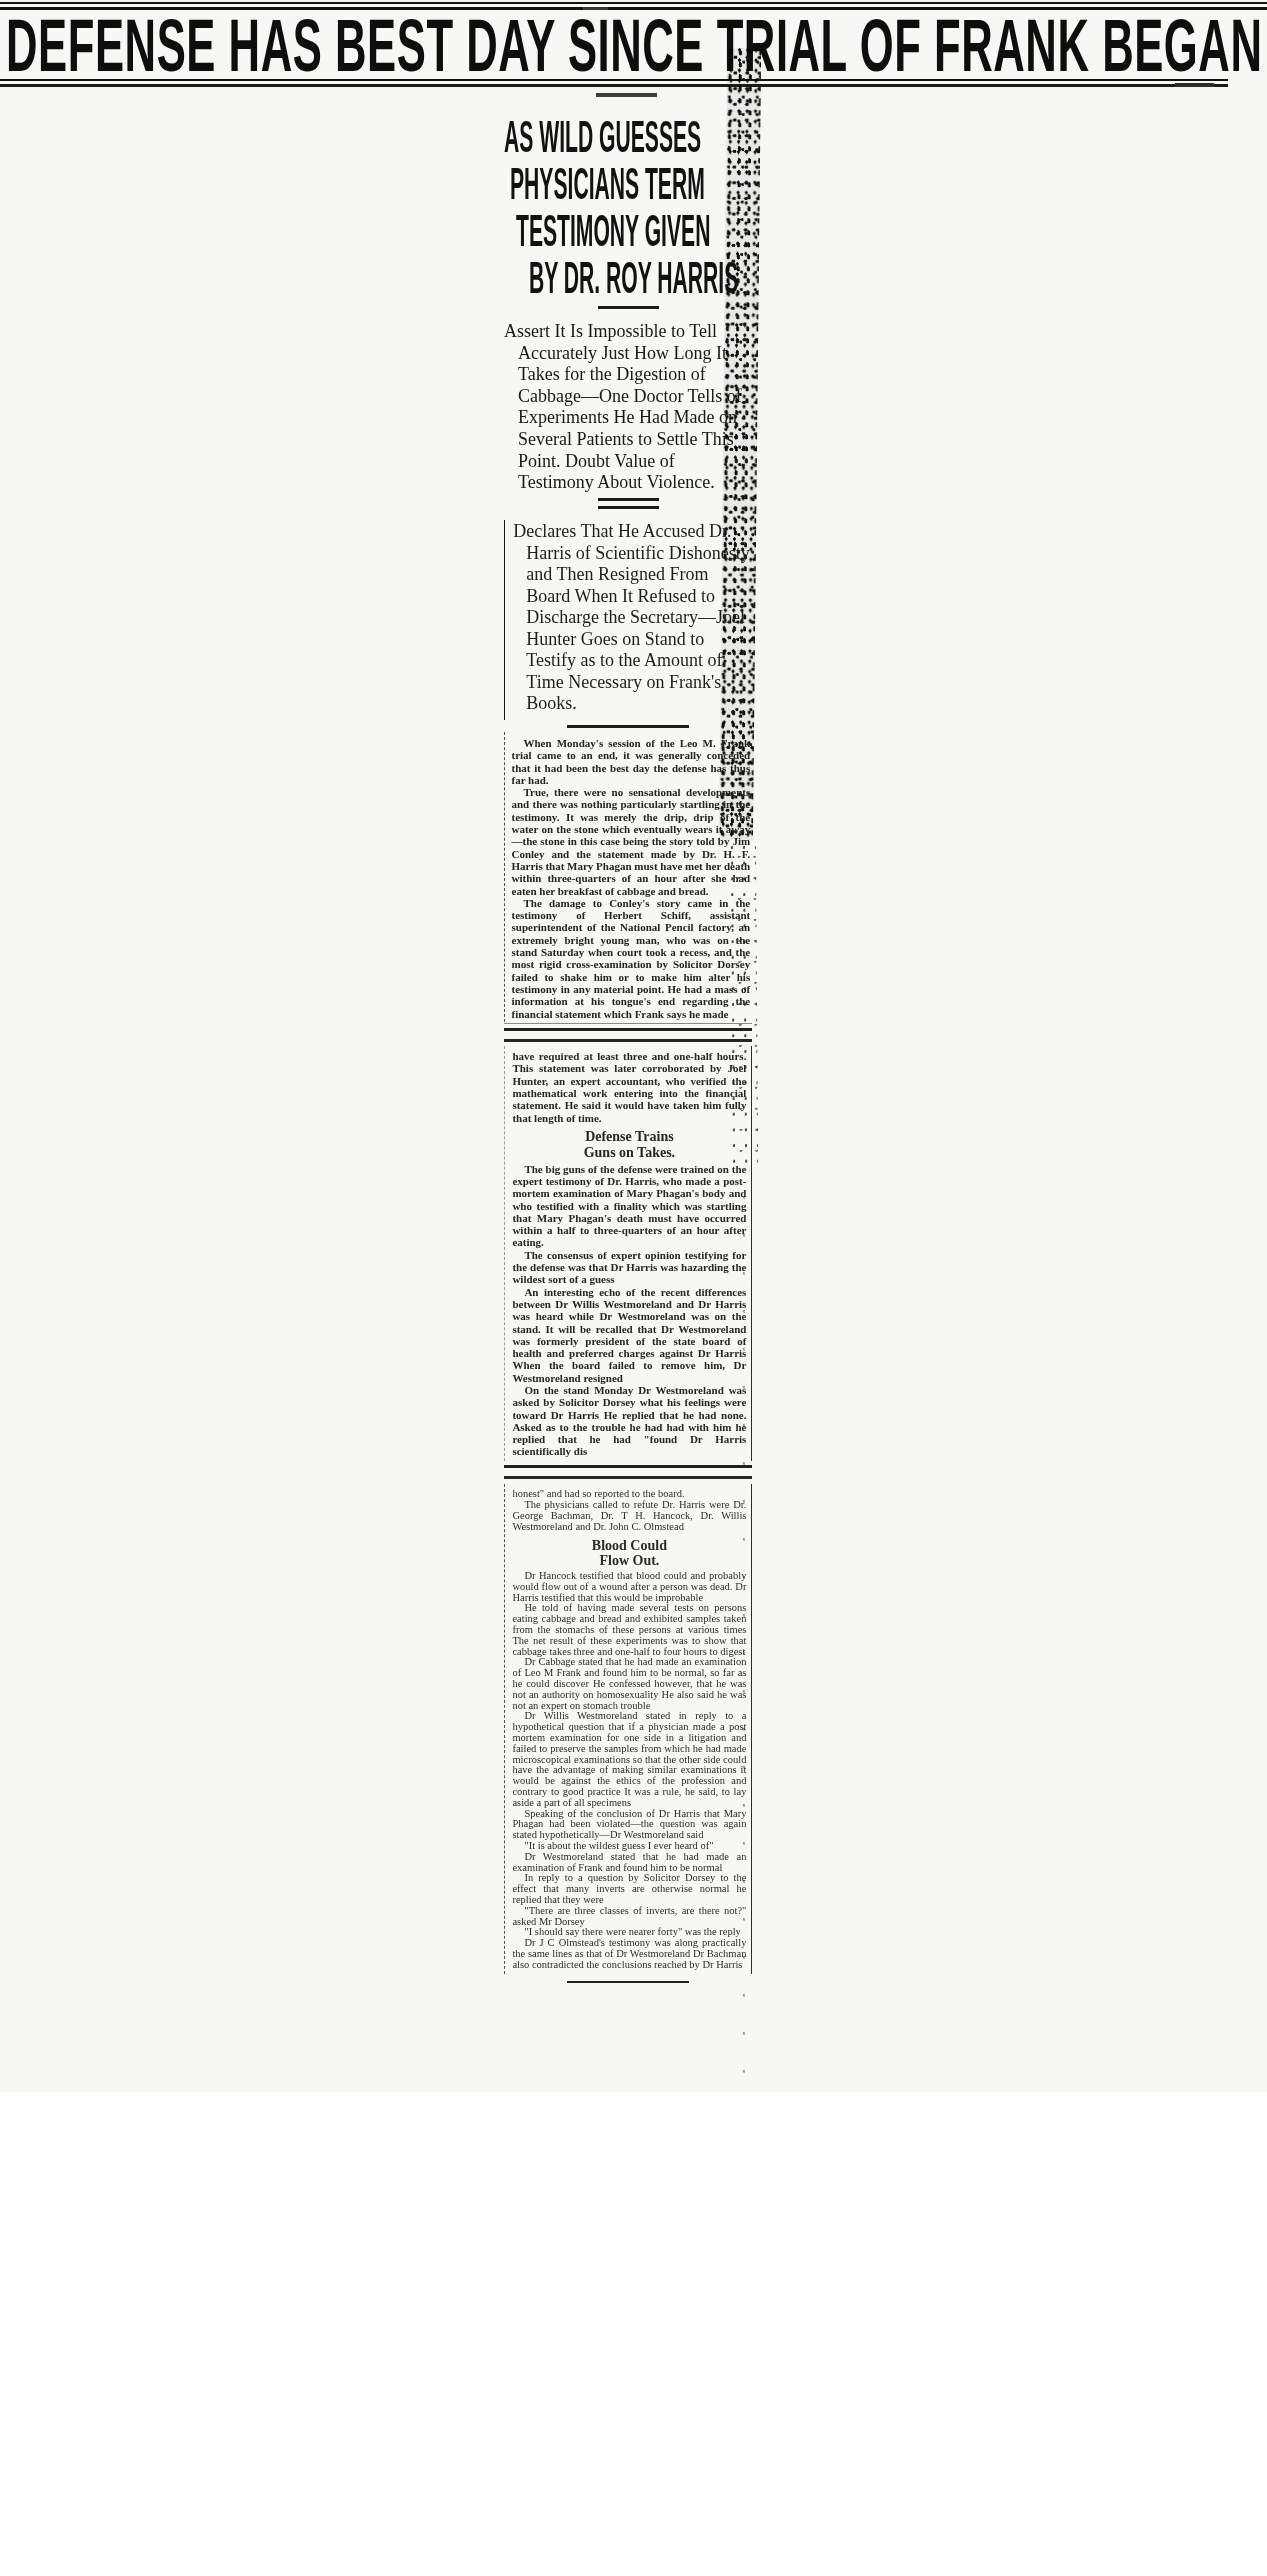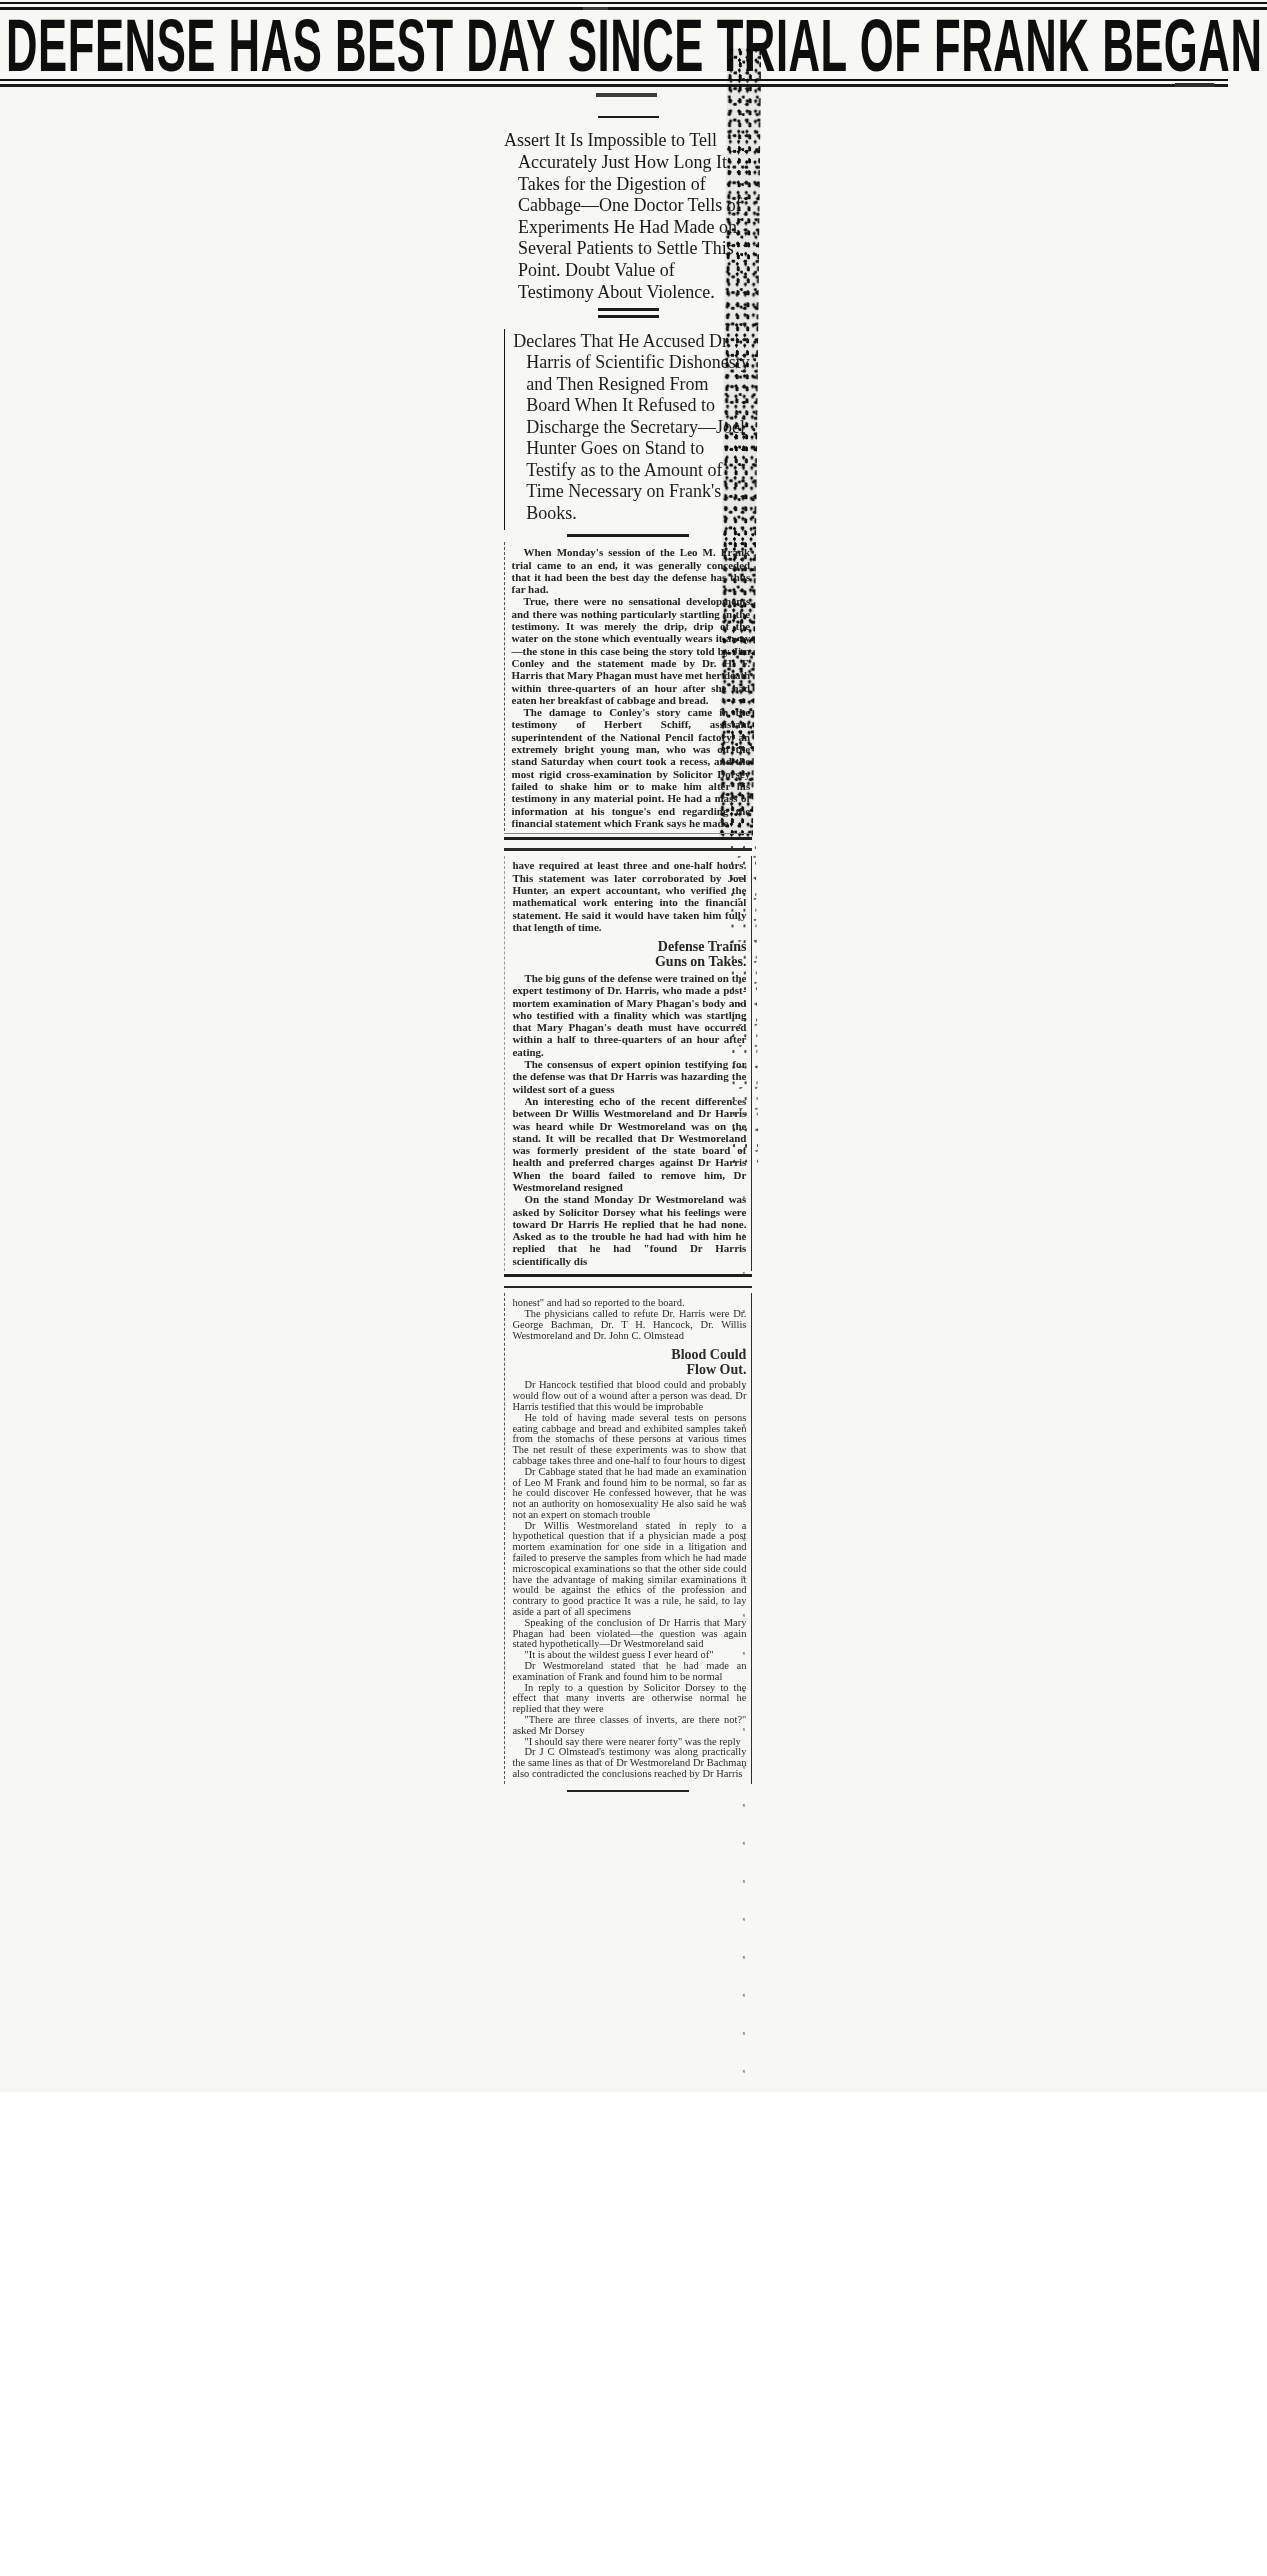--- a/index.html
+++ b/index.html
@@ -60,21 +60,21 @@
   .bodygrp p{margin:0;text-indent:12px;}
   .cont p:first-child{text-indent:0;}
   .grp1{border-left:0.9px dashed #4f4f4f;padding:4.6px 1.8px 1.8px 6.5px;font-weight:700;color:#242424;}
   .faint-rule{height:0.9px;background:#8a8a8a;margin:1.8px 0 2.8px;border:0;}
   .grp2{border-left:1.8px solid #222;padding:2.8px 1.8px 3.7px 8.3px;font-weight:700;color:#242424;}
   .joint{margin:3.7px 0 4.6px;}
   .joint .jr{height:2.8px;background:#1f1f1f;margin:0 0 8.3px;}
   .joint .jr:last-child{margin-bottom:0;background:#262626;}
   .grp3{border-left:0.9px dashed rgba(0,0,0,.38);border-right:1.8px solid #2c2c2c;
     padding:3.7px 4.6px 3.7px 7.4px;font-weight:700;color:#262626;}
-  .subhead{font-weight:700;font-size:14px;line-height:15.2px;margin:5.5px 0 2.8px;text-align:right;}
+  .subhead{font-weight:700;font-size:14px;line-height:15.2px;margin:5.5px 0 2.8px;text-align:center;}
   .subhead div{text-indent:0;}
   .grp4{border-left:0.9px dashed #555;border-right:1.8px solid #2c2c2c;
     padding:5.5px 4.6px 3.7px 7.4px;font-weight:400;color:#2b2b2b;font-size:10.5px;line-height:10.8px;}
   .end-rule{width:122px;height:1.8px;background:#222;margin:6.5px auto 0;border:0;}
 </style>
 </head>
 <body>
 
 <div class="page">
 
@@ -87,20 +87,27 @@
     <div class="rule banner-right-dash"></div>
     <div class="rule banner-center-dash"></div>
   </div>
 
   <div class="ink-dense"></div>
   <div class="ink-light"></div>
   <div class="ink-sparse"></div>
 
   <div class="column">
 
+    <div class="hl">
+
+    <div class="hl-row"><span class="hl-line">AS WILD GUESSES</span></div>
+        <div class="hl-row"><span class="hl-line">PHYSICIANS TERM</span></div>
+        <div class="hl-row"><span class="hl-line">TESTIMONY GIVEN</span></div>
+        <div class="hl-row"><span class="hl-line">BY DR. ROY HARRIS</span></div>
+      </div>
     <hr class="short-rule">
 
     <p class="deck">Assert It Is Impossible to Tell Accurately Just How Long It Takes for the Digestion of Cabbage—One Doctor Tells of Experiments He Had Made on Several Patients to Settle This Point. Doubt Value of Testimony About Violence.</p>
     <hr class="short-rule">
 
     <hr class="short-rule">
 
     <div class="deck2">
       <span class="deck-text">Declares That He Accused Dr. Harris of Scientific Dishonesty and Then Resigned From Board When It Refused to Discharge the Secretary—Joel Hunter Goes on Stand to Testify as to the Amount of Time Necessary on Frank's Books.</span>
     </div>

